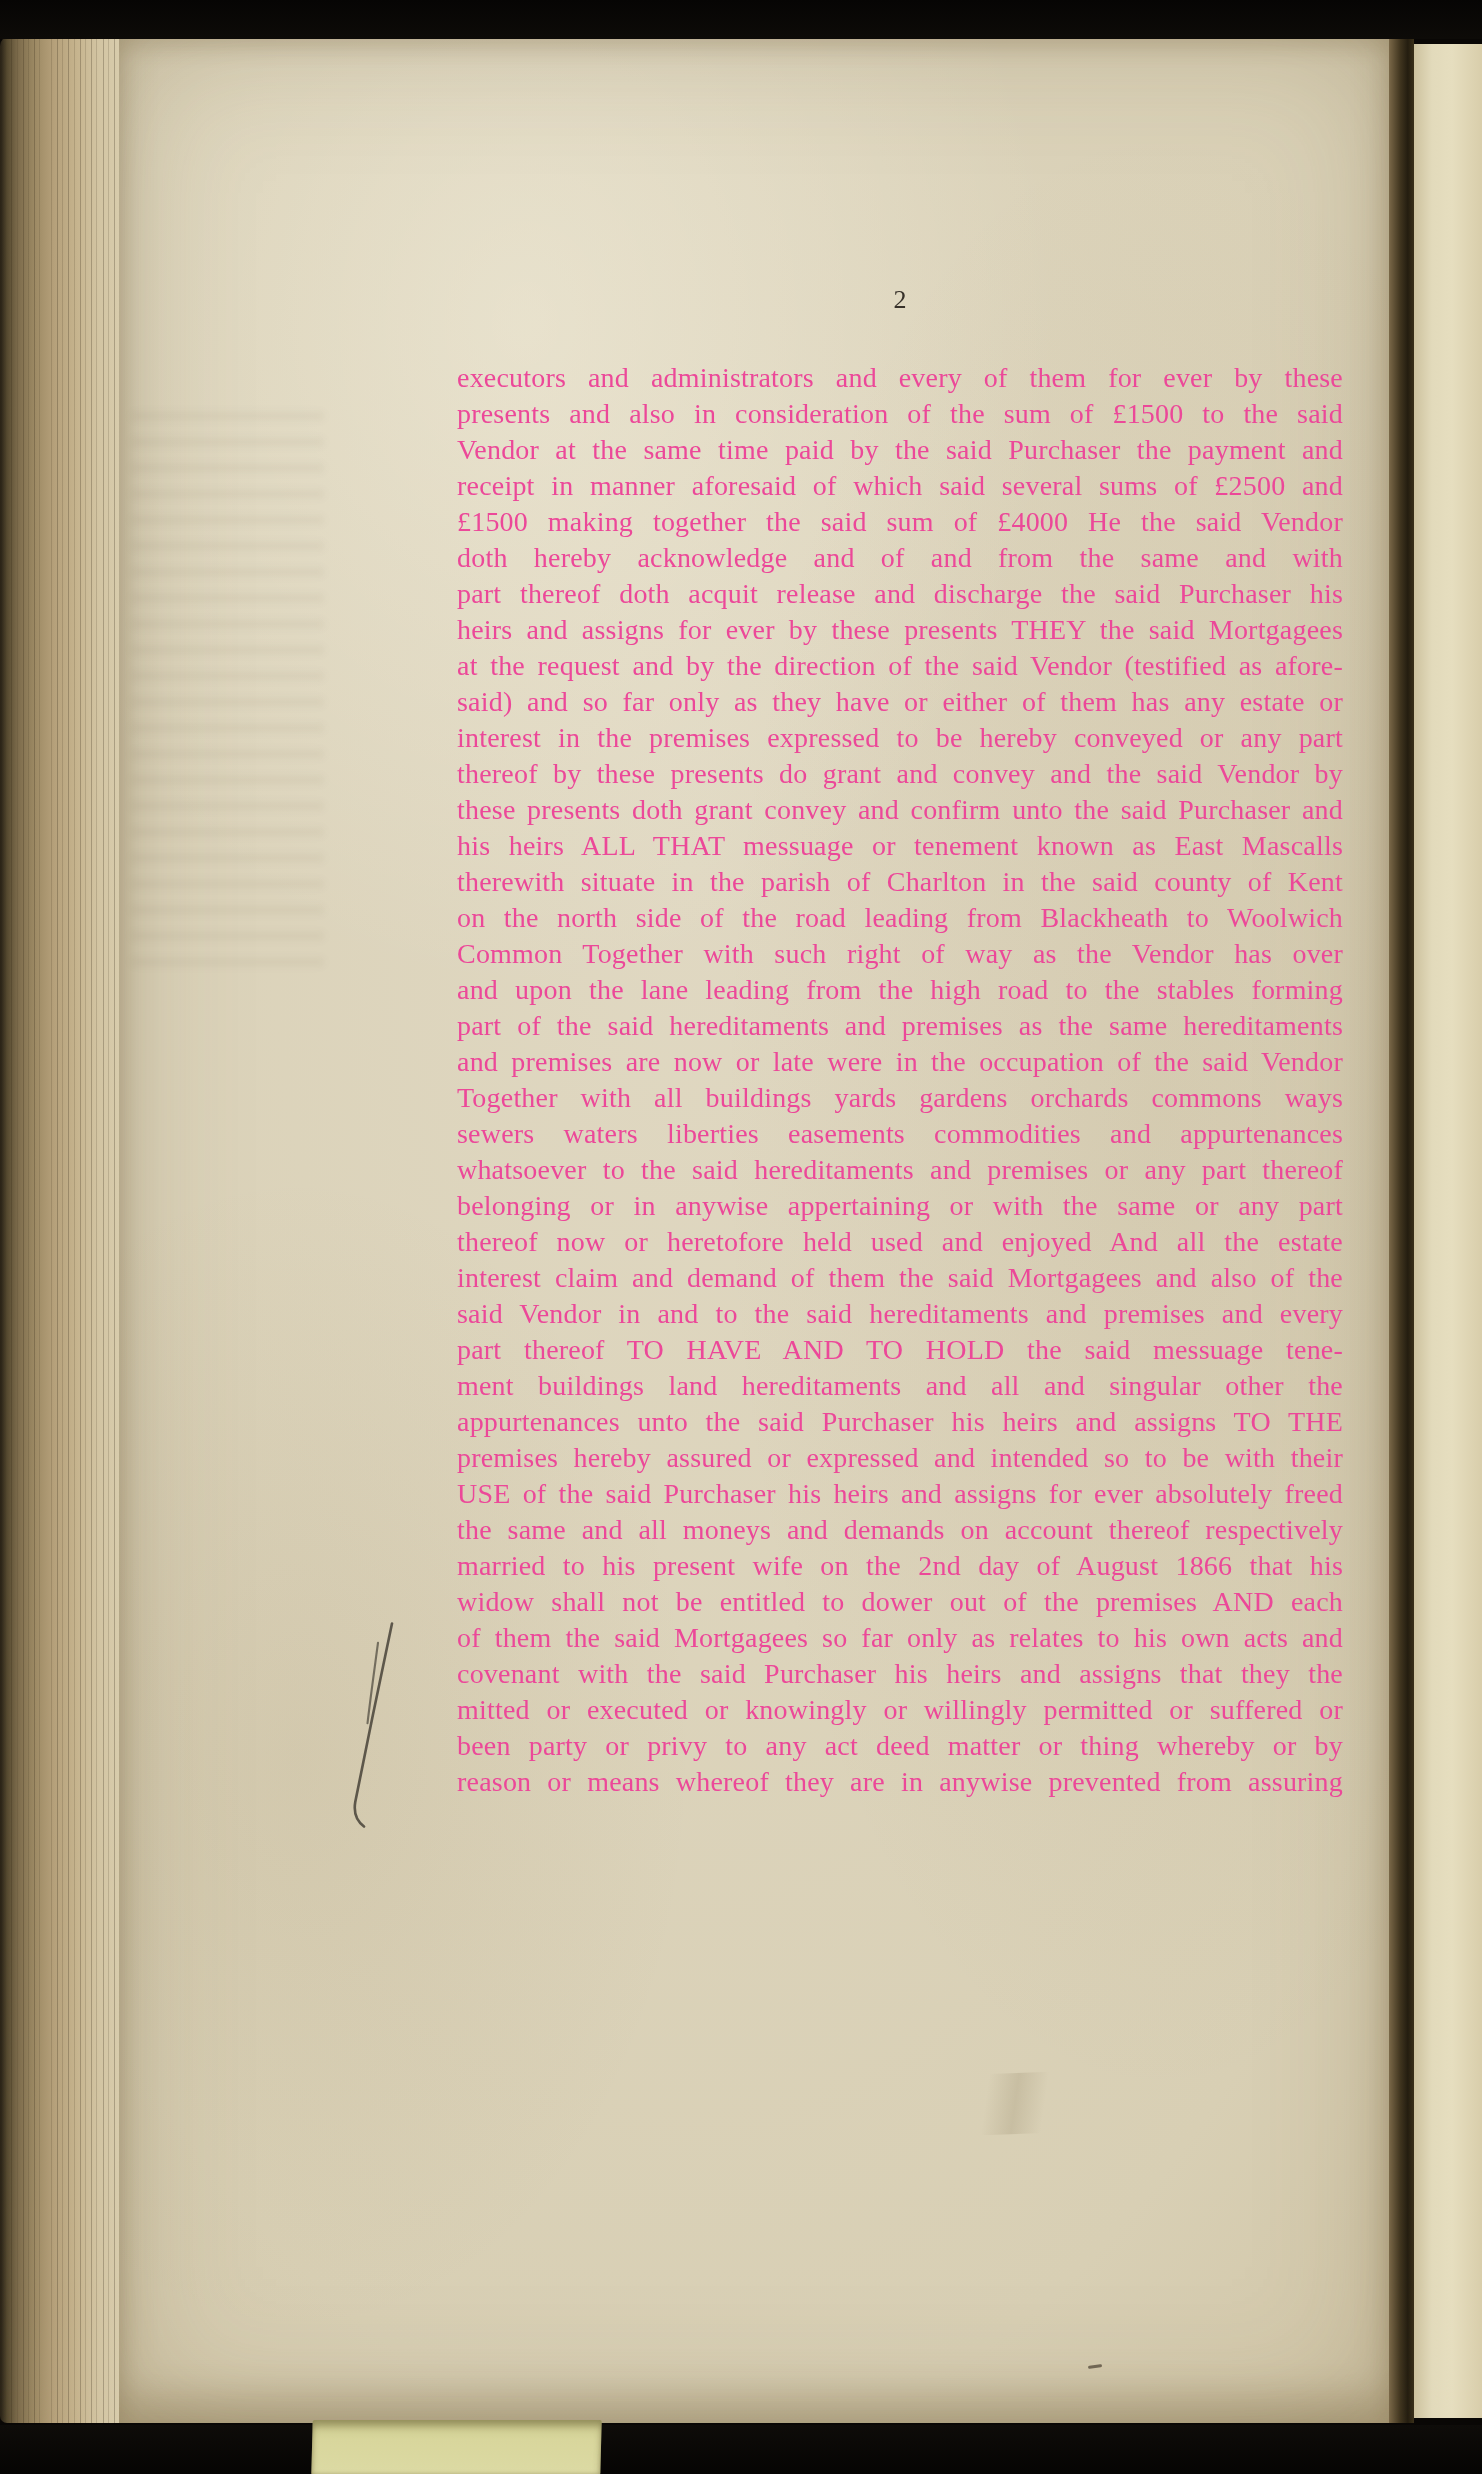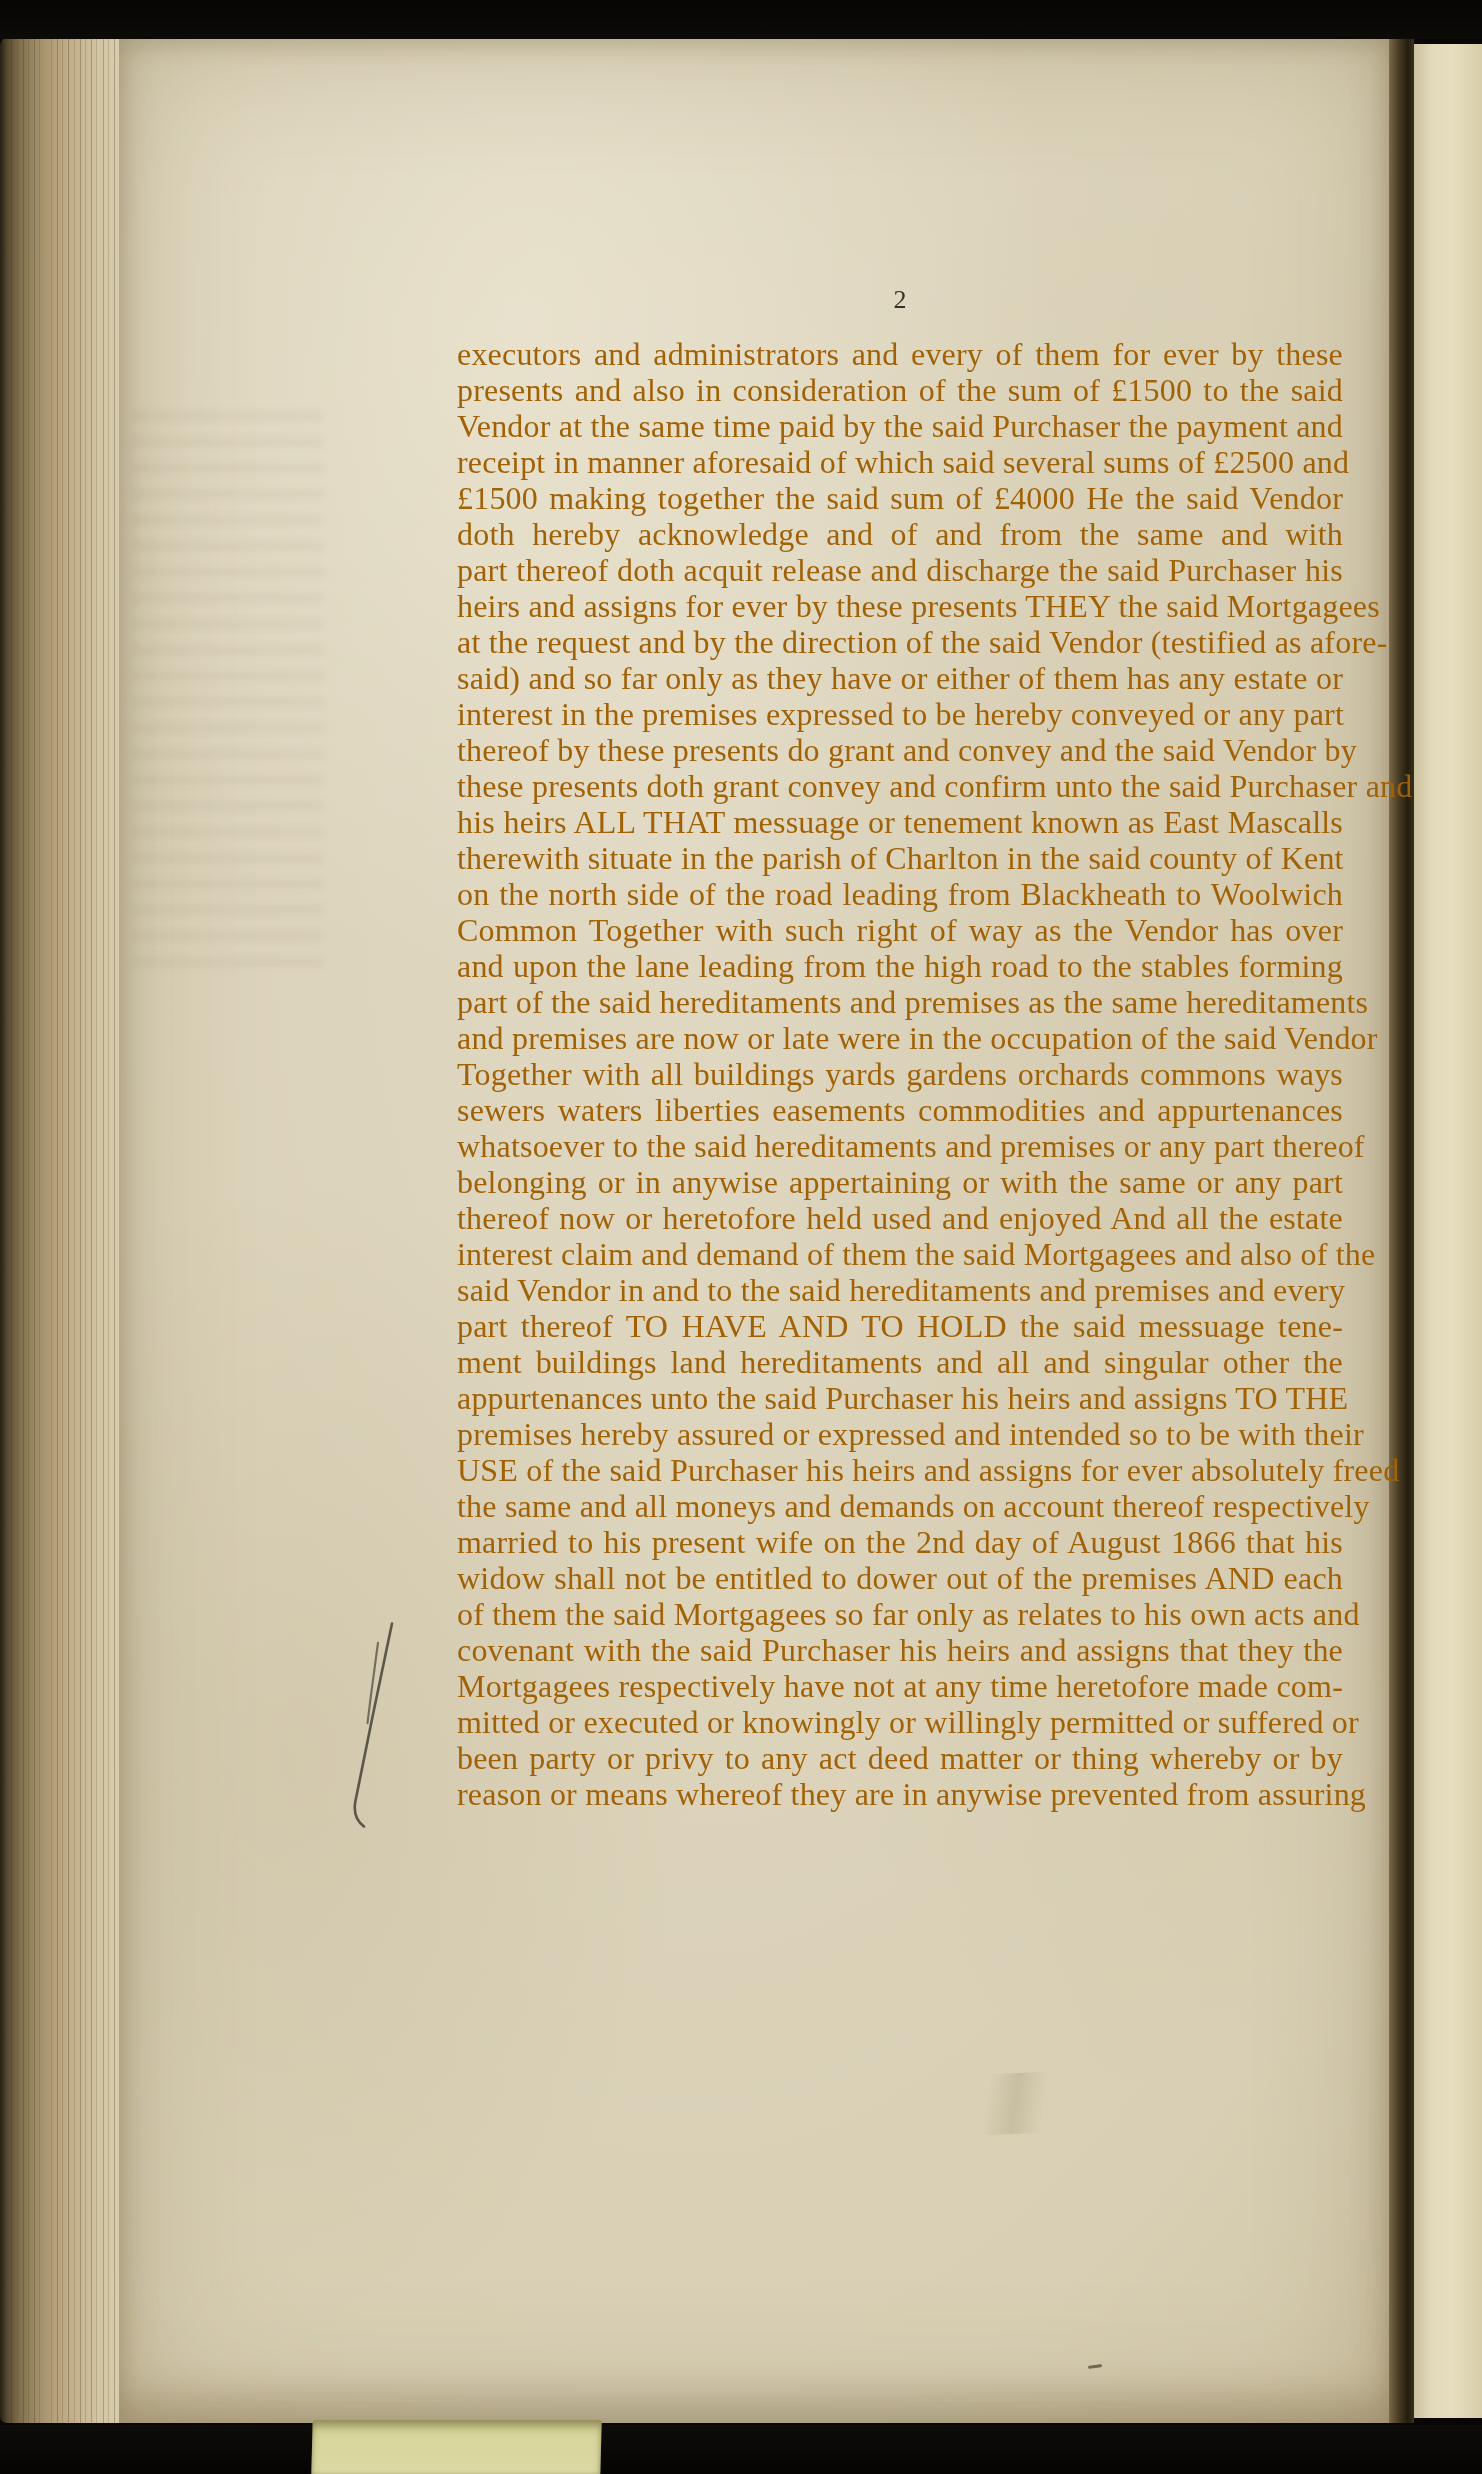--- a/index.html
+++ b/index.html
@@ -93,25 +93,25 @@
     width: 886px;
     text-align: center;
     font-size: 26px;
     color: #37312a;
     z-index: 2;
   }
 
   
   .text-block {
     position: absolute;
-    left: 457px; top: 336px;
+    left: 457px; top: 360px;
     width: 886px;
     z-index: 2;
-    color: #a16207;
-    font-size: 32px;
+    color: #ec4899;
+    font-size: 28px;
     line-height: 36px;
     letter-spacing: 0.2px;
   }
   .text-line {
     text-align: justify;
     text-align-last: justify;
     white-space: nowrap;
   }
 
   
@@ -204,21 +204,20 @@
       <div class="text-line">part thereof TO HAVE AND TO HOLD the said messuage tene-</div>
       <div class="text-line">ment buildings land hereditaments and all and singular other the</div>
       <div class="text-line">appurtenances unto the said Purchaser his heirs and assigns TO THE</div>
       <div class="text-line">premises hereby assured or expressed and intended so to be with their</div>
       <div class="text-line">USE of the said Purchaser his heirs and assigns for ever absolutely freed</div>
       <div class="text-line">the same and all moneys and demands on account thereof respectively</div>
       <div class="text-line">married to his present wife on the 2nd day of August 1866 that his</div>
       <div class="text-line">widow shall not be entitled to dower out of the premises AND each</div>
       <div class="text-line">of them the said Mortgagees so far only as relates to his own acts and</div>
       <div class="text-line">covenant with the said Purchaser his heirs and assigns that they the</div>
-      <div class="text-line">Mortgagees respectively have not at any time heretofore made com-</div>
       <div class="text-line">mitted or executed or knowingly or willingly permitted or suffered or</div>
       <div class="text-line">been party or privy to any act deed matter or thing whereby or by</div>
       <div class="text-line">reason or means whereof they are in anywise prevented from assuring</div>
     </div>
 
   <svg class="margin-mark" viewBox="0 0 72 244" xmlns="http://www.w3.org/2000/svg">
     <path d="M56,6 C44,62 26,150 14,210 C12,222 16,232 24,238" fill="none" stroke="#3f3a31" stroke-width="3" stroke-linecap="round" opacity="0.8"></path>
     <path d="M40,28 C36,58 31,94 28,120" fill="none" stroke="#3f3a31" stroke-width="2.4" stroke-linecap="round" opacity="0.65"></path>
   </svg>
 

